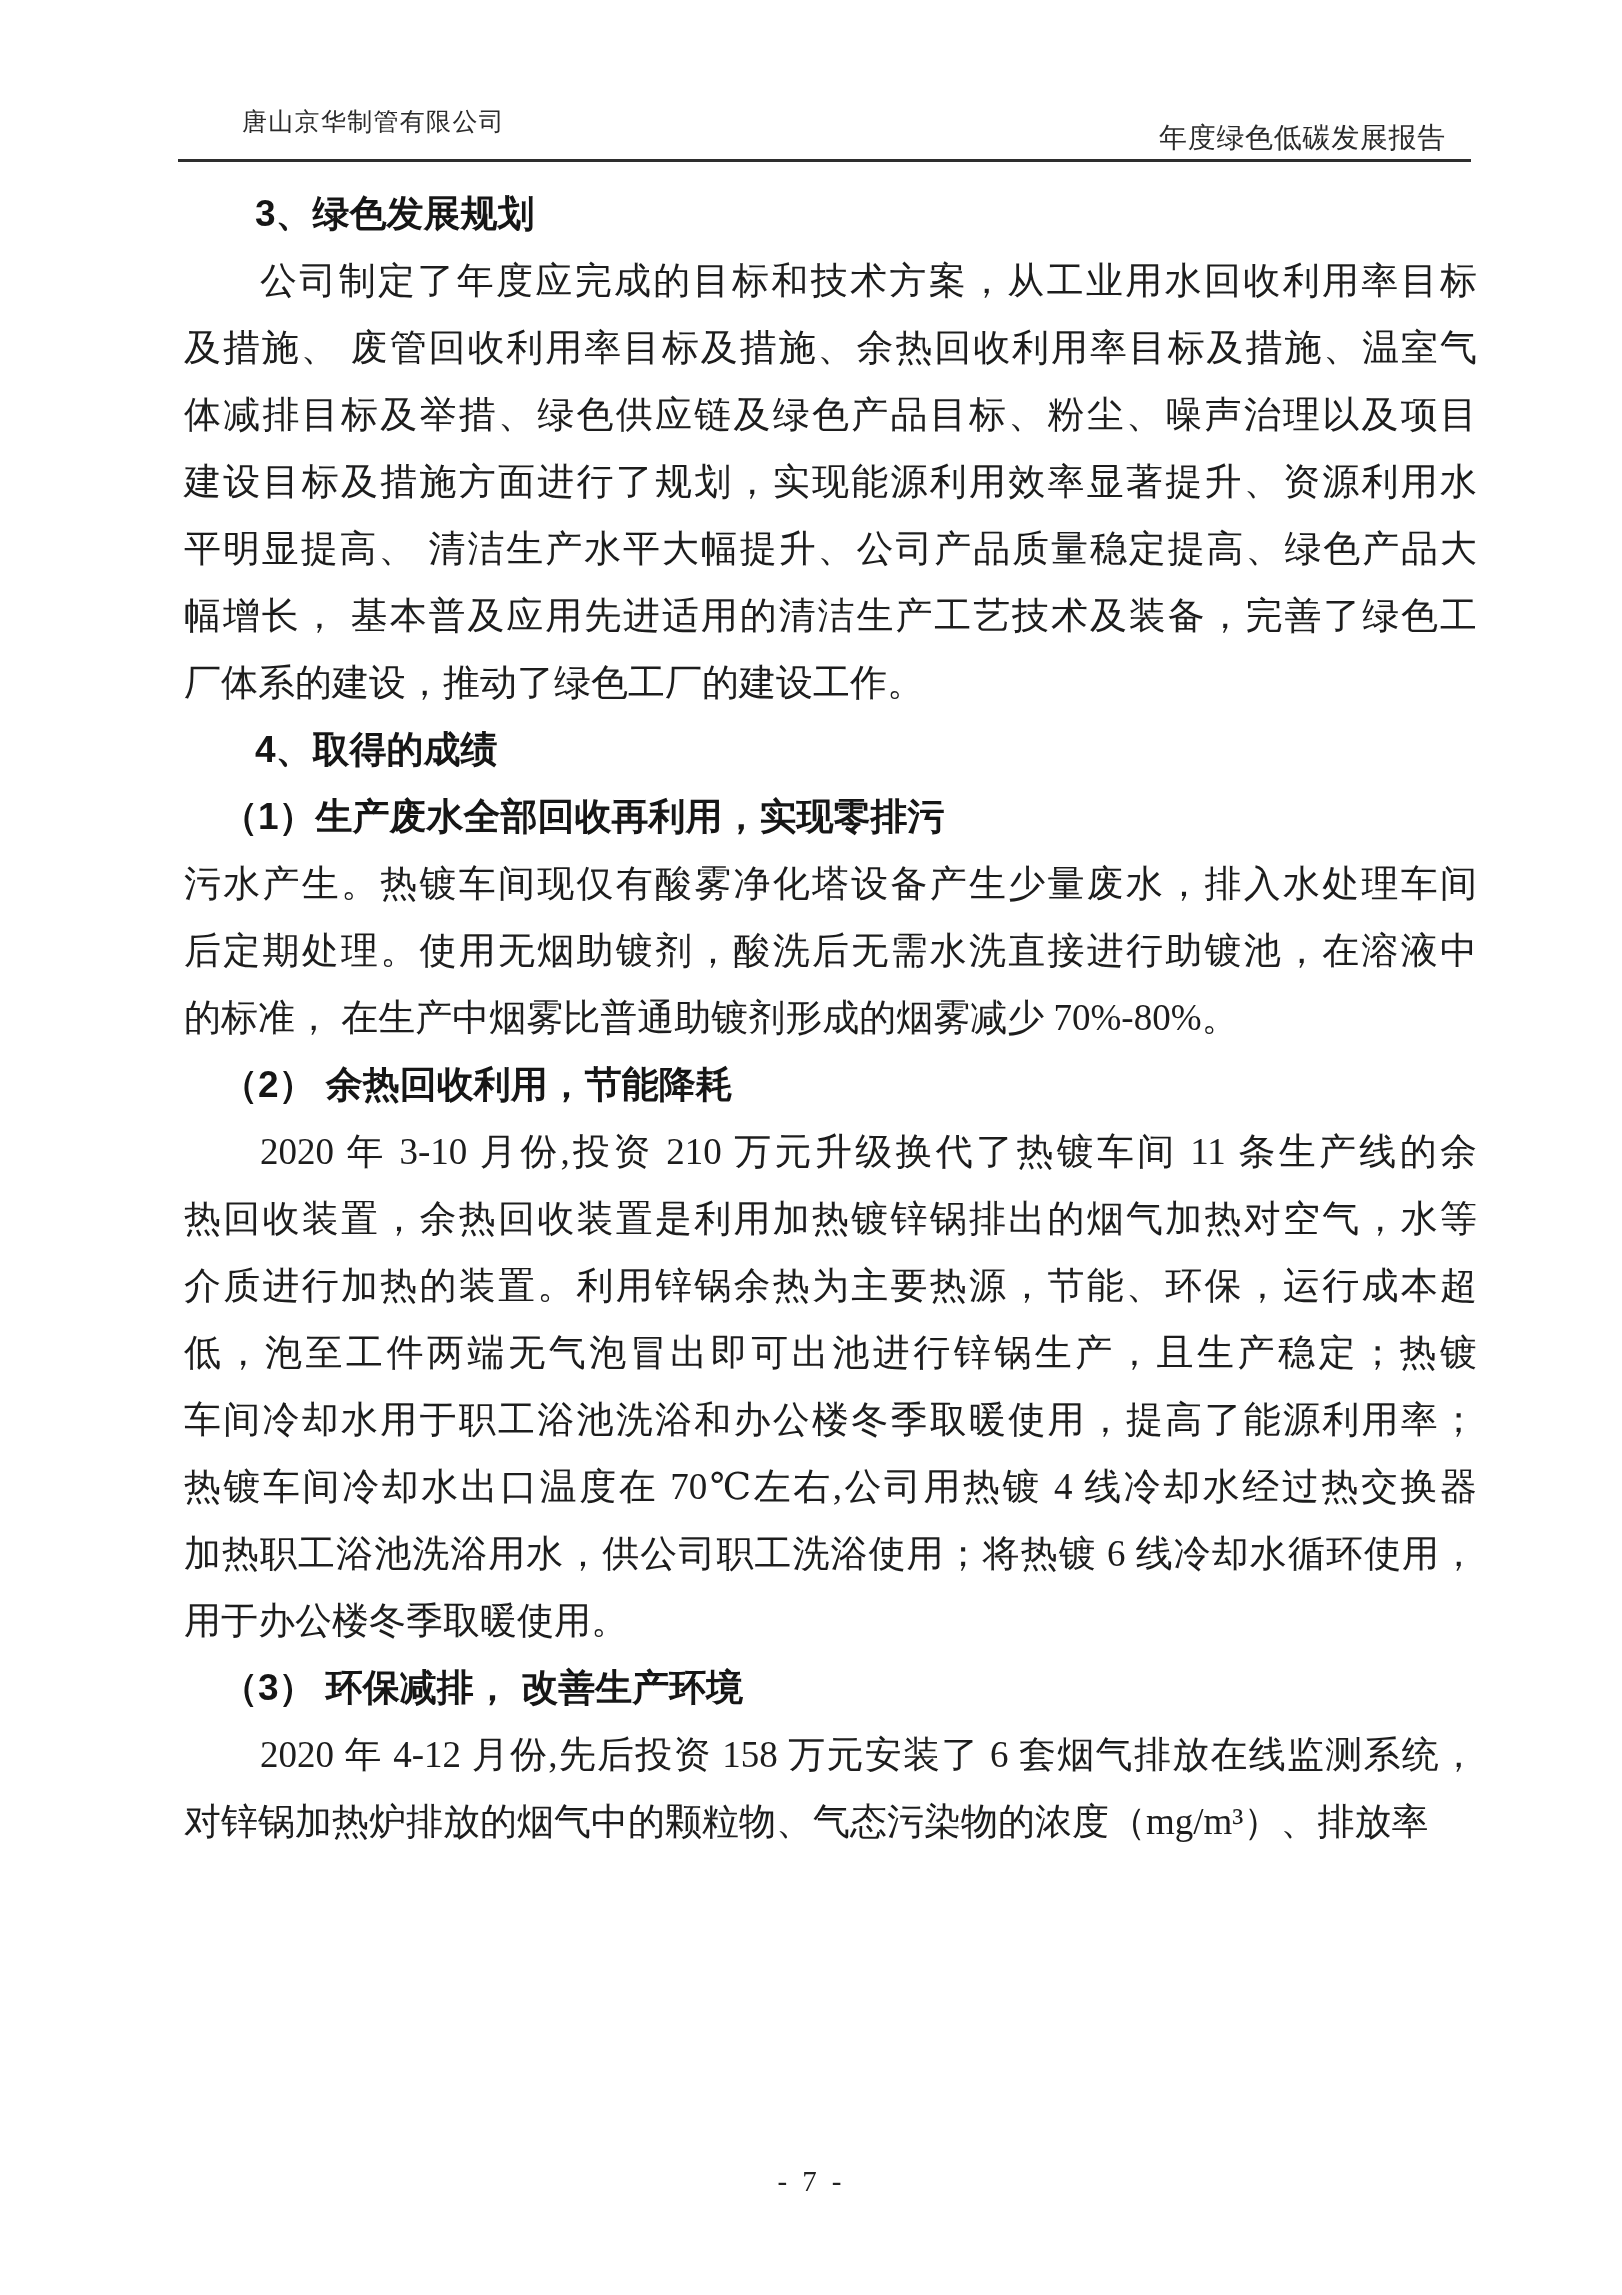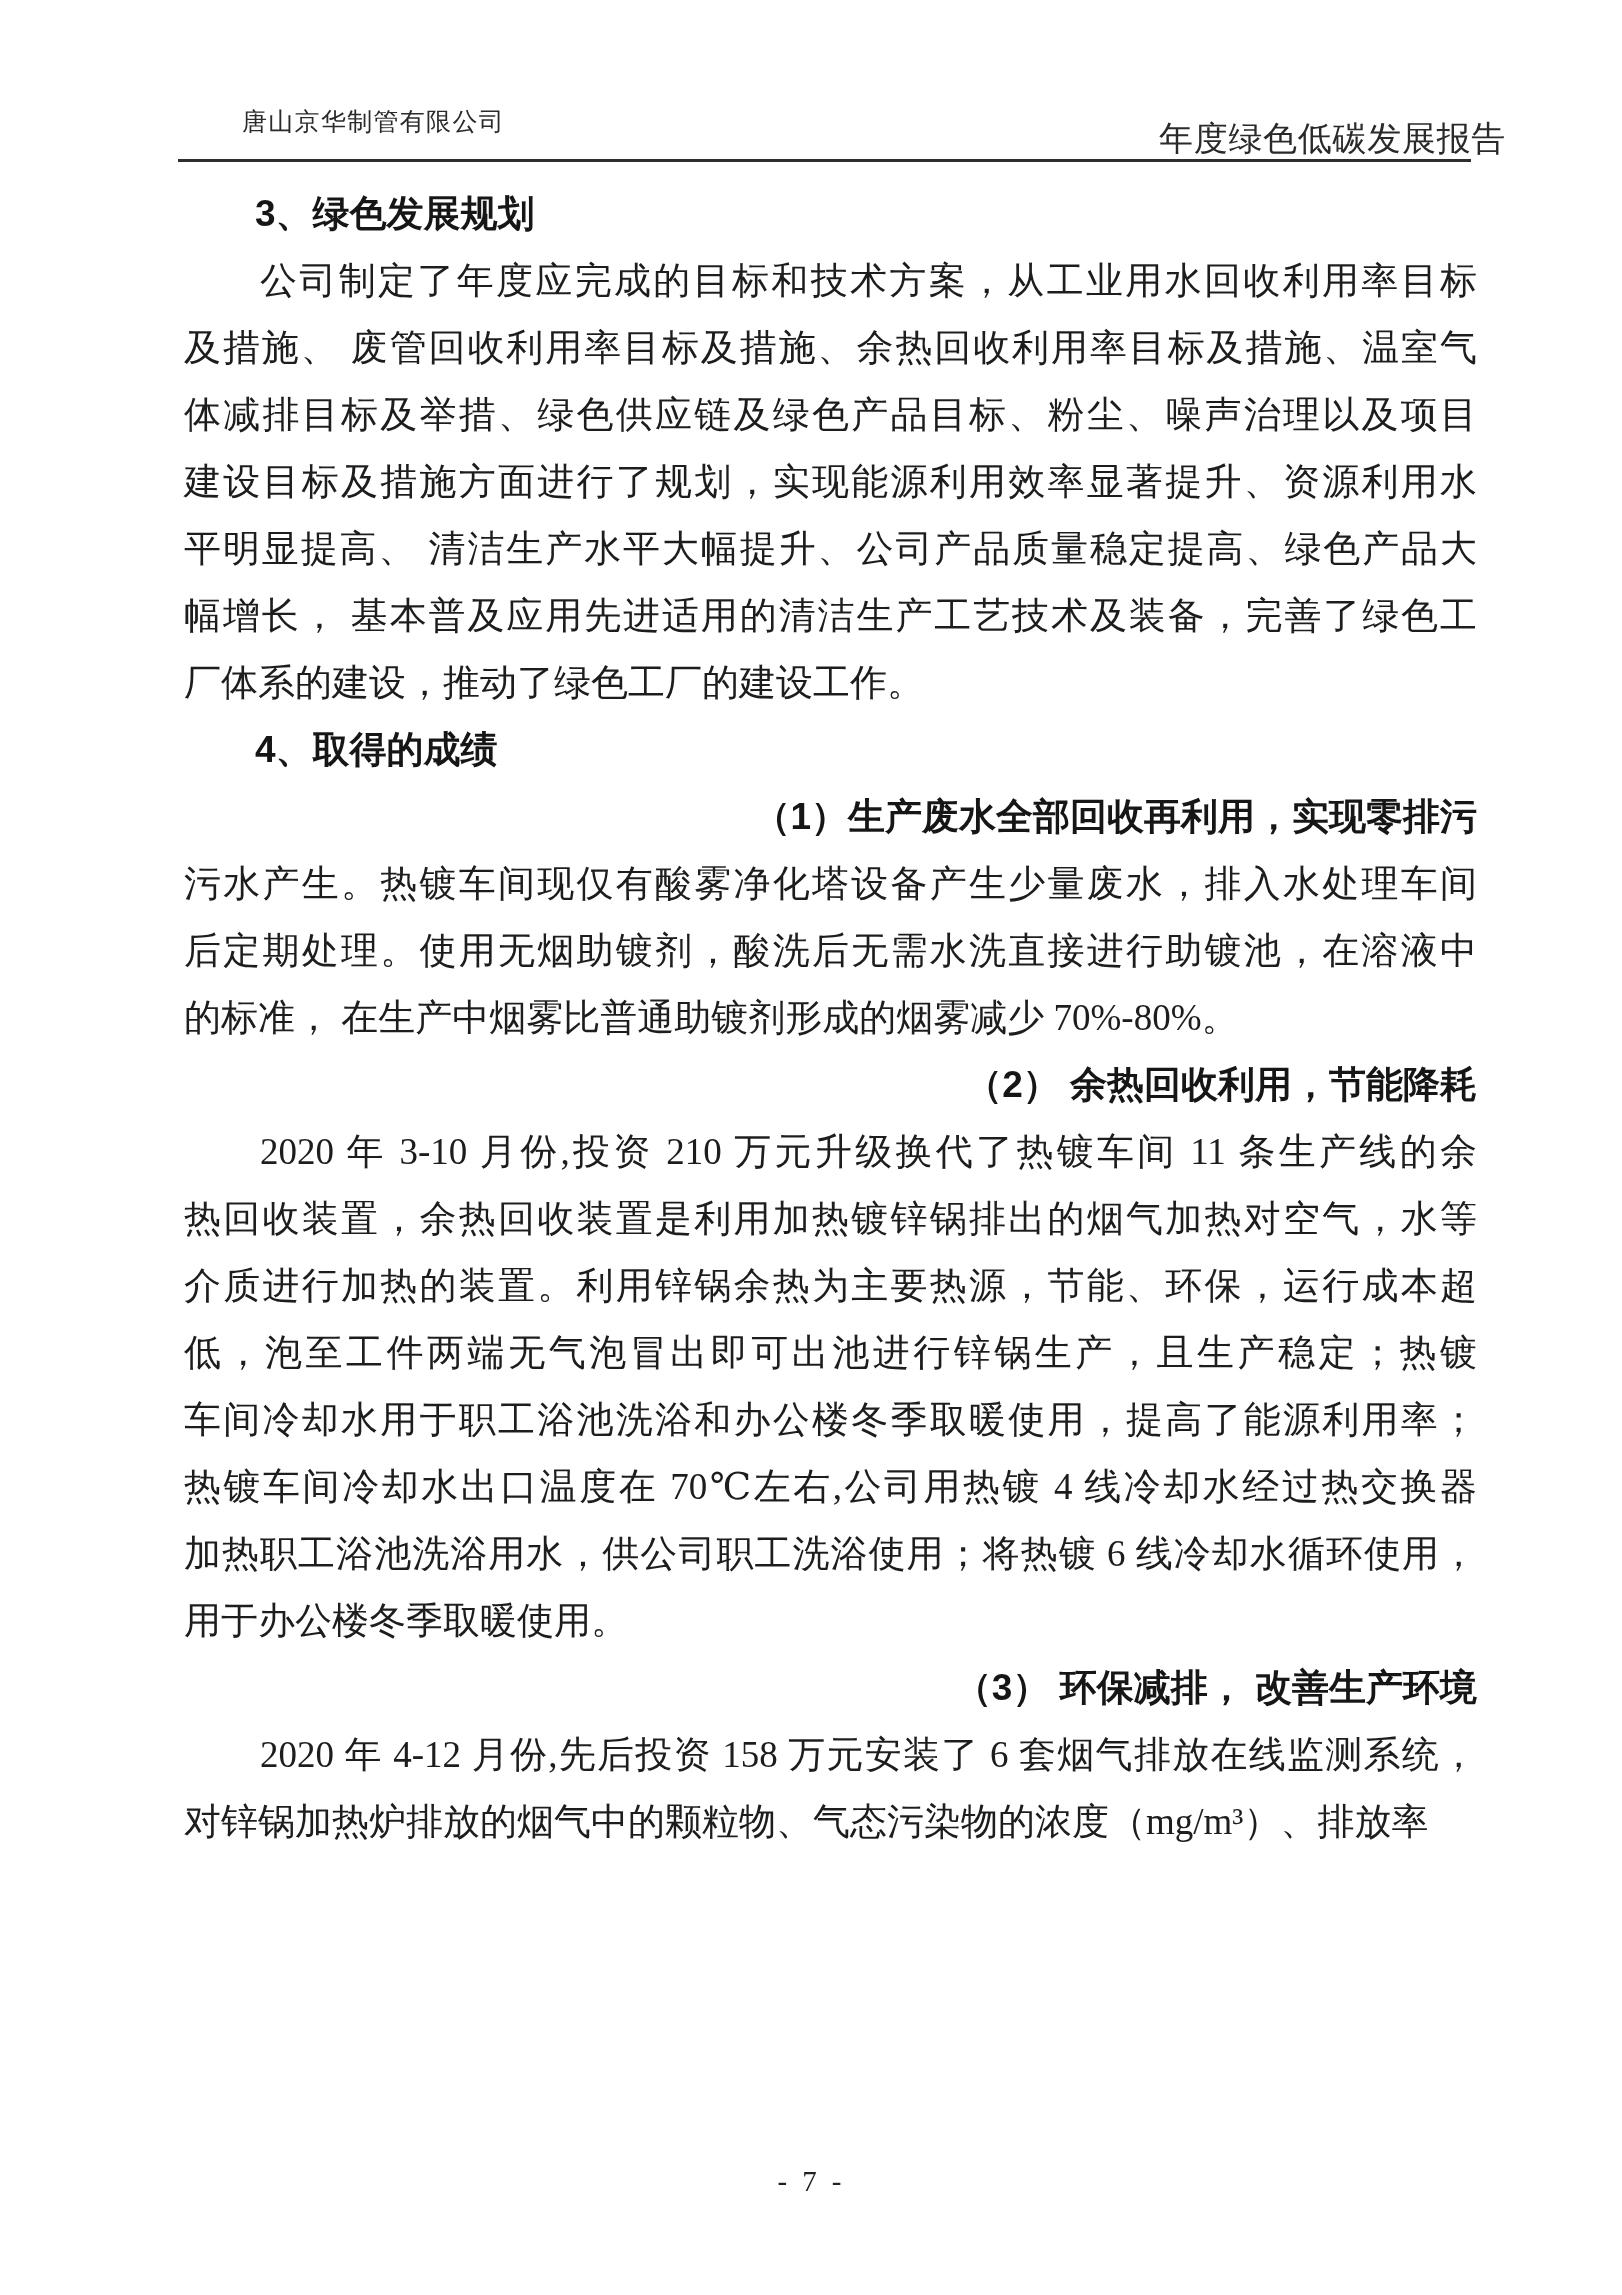--- a/index.html
+++ b/index.html
@@ -26,21 +26,21 @@
     font-size: 25px;
     line-height: 30px;
     color: #2a2a2a;
     letter-spacing: 1.3px;
   }
   .header-right {
     position: absolute;
     left: 1159px;
     top: 123px;
     font-family: "Liberation Sans", "DejaVu Sans", sans-serif;
-    font-size: 34px;
+    font-size: 28px;
     line-height: 30px;
     color: #2a2a2a;
     letter-spacing: 0.7px;
   }
   .header-rule {
     position: absolute;
     left: 178px;
     top: 159px;
     width: 1293px;
     height: 3.3px;
@@ -62,21 +62,20 @@
     color: #161616;
     padding-left: 71px;
     line-height: 67px;
   }
   .heading2 {
     font-family: "Liberation Sans", "DejaVu Sans", sans-serif;
     font-weight: bold;
     color: #161616;
     padding-left: 37px;
     line-height: 67px;
-    text-align: right;
   }
   .paragraph .line {
     line-height: 67px;
     text-align: justify;
     text-align-last: justify;
     color: #1d1d1d;
   }
   .paragraph .line.first { text-indent: 76px; }
   .paragraph .line.last  { text-align-last: left; }
   

